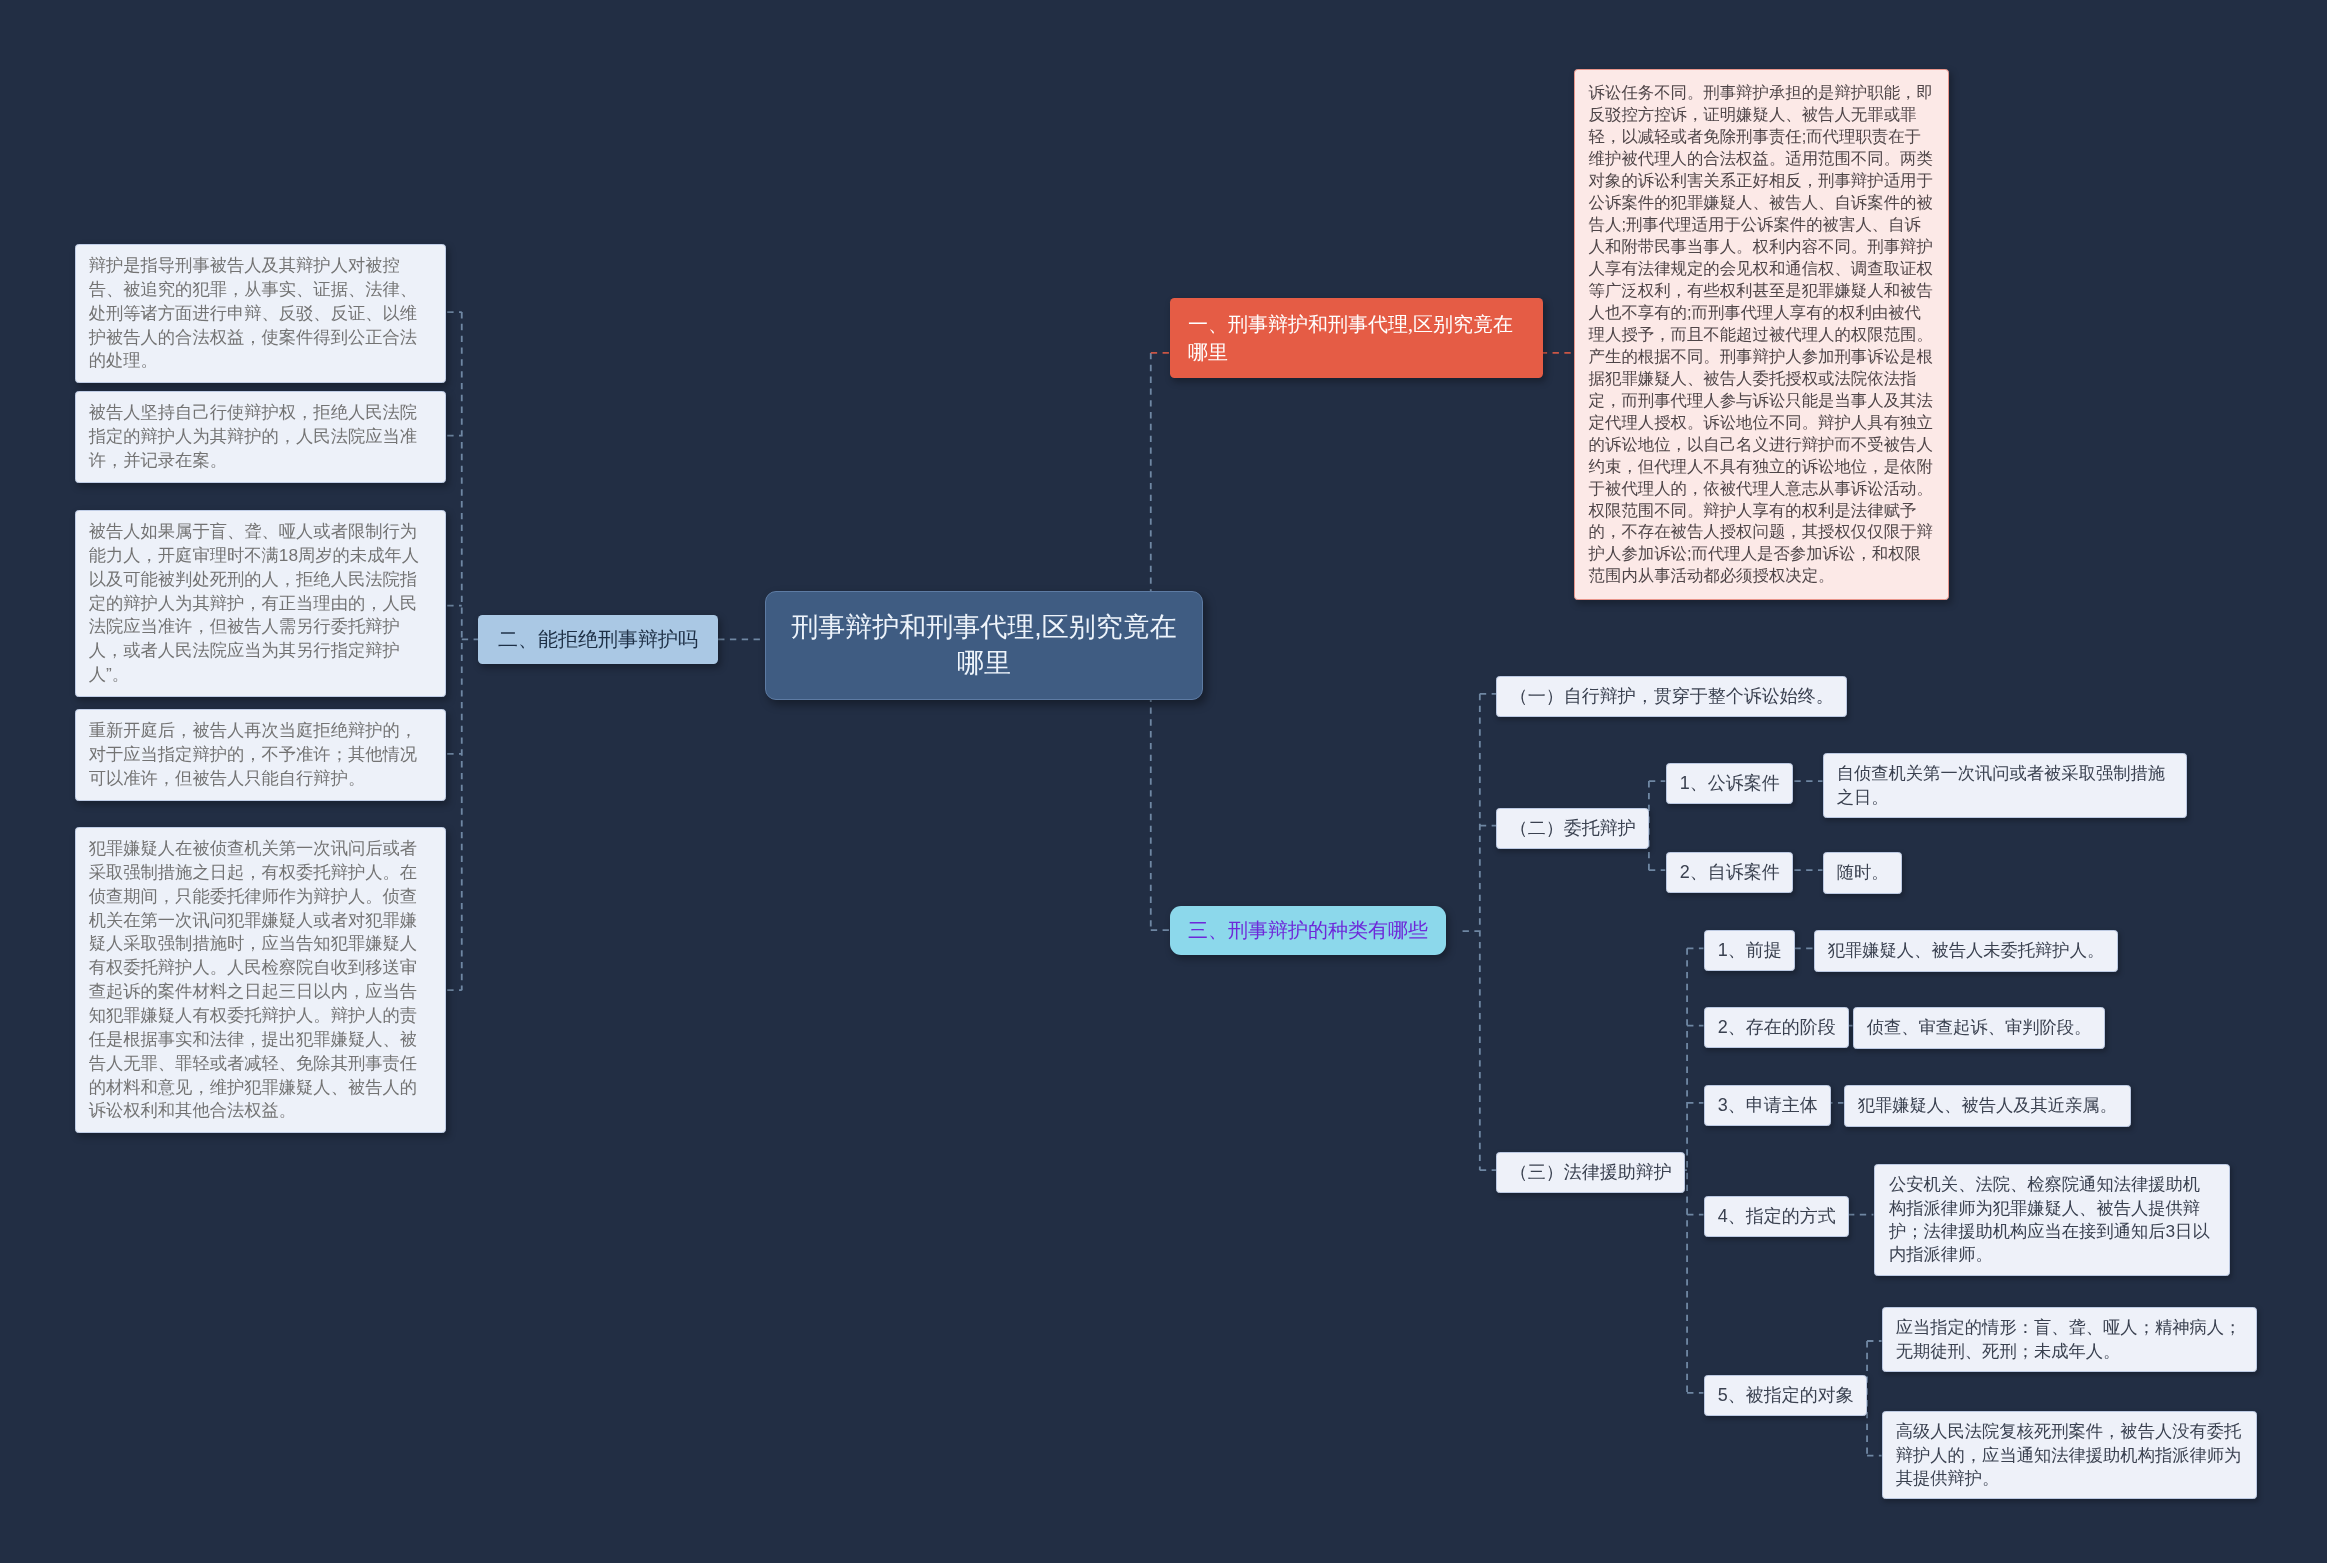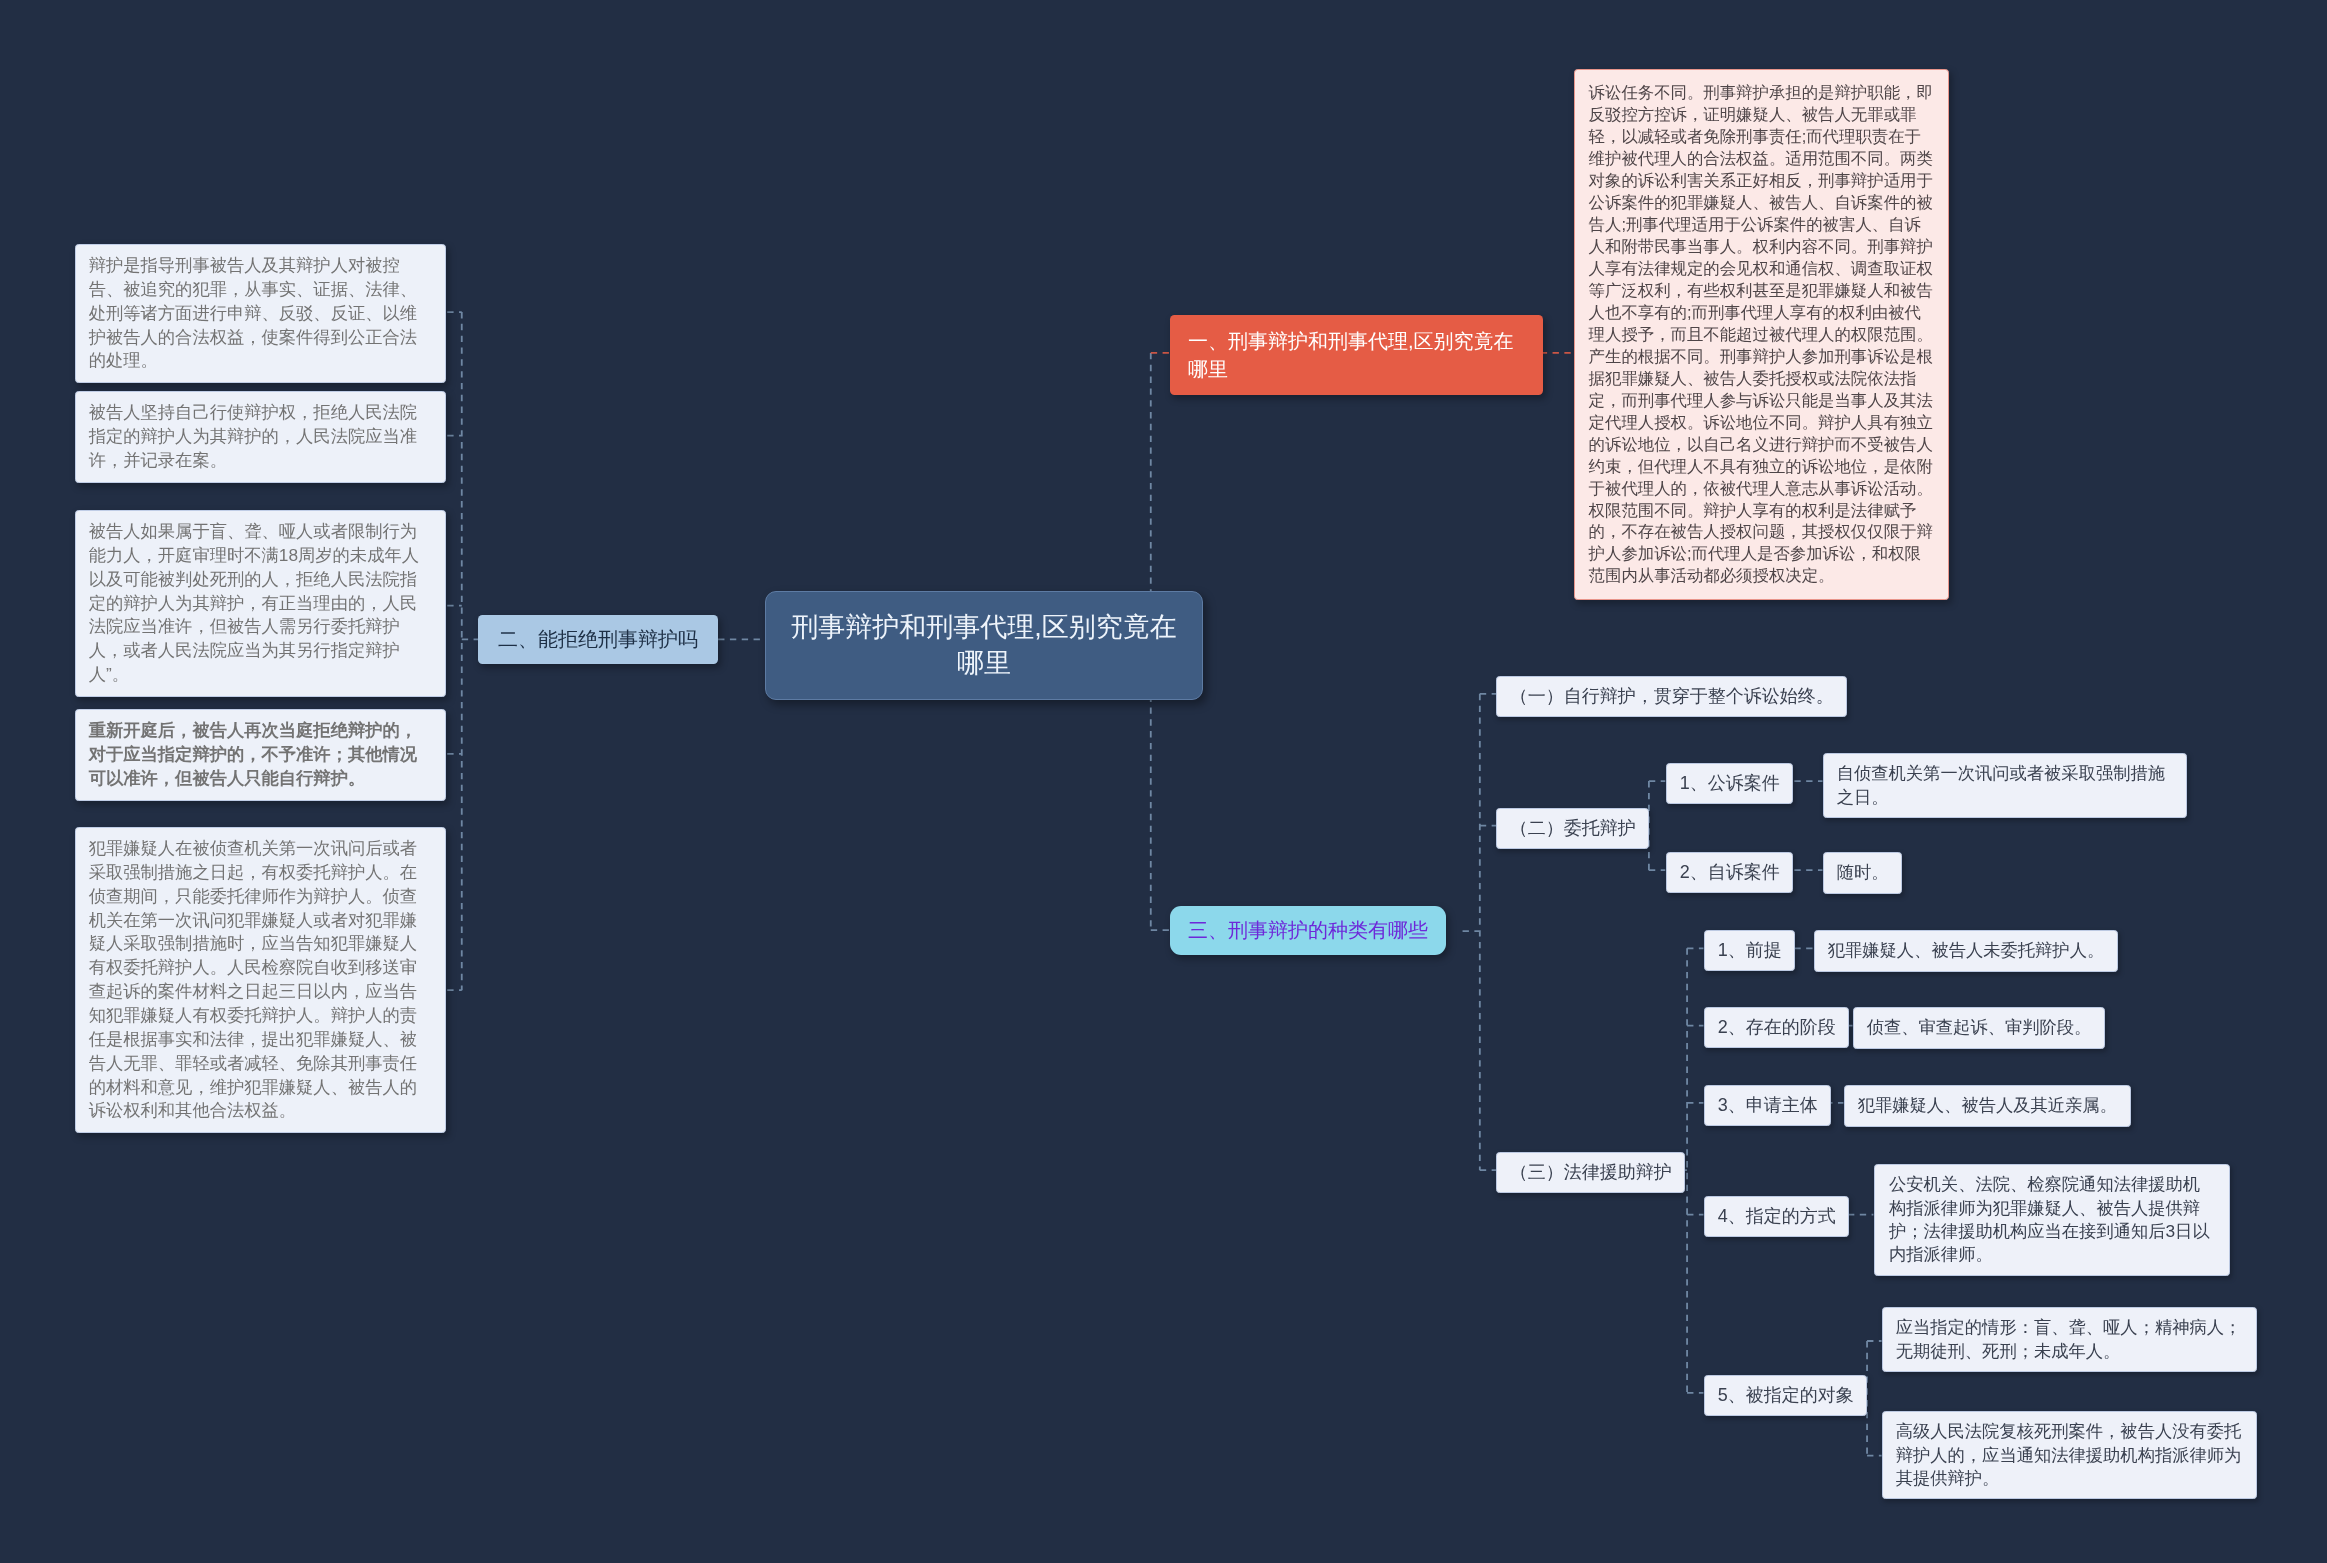--- a/index.html
+++ b/index.html
@@ -121,28 +121,28 @@
 <div id="canvas">
 
   <svg id="connectors" viewBox="0 0 2560 1720" xmlns="http://www.w3.org/2000/svg">
     <path fill="none" stroke="#7d96b4" stroke-width="2" stroke-dasharray="7 6" opacity="0.85" d="M492 343H508 M492 479H508 M492 666H508 M492 829H508 M492 1089H508 M508 343V1089 M508 703H526 M790 703H841 M1241 710H1266 M1266 388V1023 M1266 1023H1287 M1609 1024H1628 M1628 763V1287 M1628 763H1646 M1628 908H1646 M1628 1287H1646 M1796 909H1814 M1814 859V957 M1814 859H1832 M1814 957H1832 M1974 859H2005 M1974 957H2005 M1838 1287H1856 M1856 1043V1532 M1856 1043H1874 M1856 1128H1874 M1856 1213H1874 M1856 1336H1874 M1856 1532H1874 M1974 1043H1995 M2018 1128H2038 M1996 1213H2028 M2020 1336H2061 M2038 1532H2054 M2054 1475V1601 M2054 1475H2070 M2054 1601H2070"></path>
     <path fill="none" stroke="#dd5b46" stroke-width="2" stroke-dasharray="7 6" opacity="0.9" d="M1266 388H1287 M1695 388H1731"></path>
   </svg>
 
   <div class="node note" style="top:244px;">辩护是指导刑事被告人及其辩护人对被控告、被追究的犯罪，从事实、证据、法律、处刑等诸方面进行申辩、反驳、反证、以维护被告人的合法权益，使案件得到公正合法的处理。</div>
   <div class="node note" style="top:391px;">被告人坚持自己行使辩护权，拒绝人民法院指定的辩护人为其辩护的，人民法院应当准许，并记录在案。</div>
   <div class="node note" style="top:498px;margin-top:12px;">被告人如果属于盲、聋、哑人或者限制行为能力人，开庭审理时不满18周岁的未成年人以及可能被判处死刑的人，拒绝人民法院指定的辩护人为其辩护，有正当理由的，人民法院应当准许，但被告人需另行委托辩护人，或者人民法院应当为其另行指定辩护人”。</div>
-  <div class="node note" style="top:709px;font-weight:bold;">重新开庭后，被告人再次当庭拒绝辩护的，对于应当指定辩护的，不予准许；其他情况可以准许，但被告人只能自行辩护。</div>
+  <div class="node note" style="top:709px;">重新开庭后，被告人再次当庭拒绝辩护的，对于应当指定辩护的，不予准许；其他情况可以准许，但被告人只能自行辩护。</div>
   <div class="node note" style="top:827px;">犯罪嫌疑人在被侦查机关第一次讯问后或者采取强制措施之日起，有权委托辩护人。在侦查期间，只能委托律师作为辩护人。侦查机关在第一次讯问犯罪嫌疑人或者对犯罪嫌疑人采取强制措施时，应当告知犯罪嫌疑人有权委托辩护人。人民检察院自收到移送审查起诉的案件材料之日起三日以内，应当告知犯罪嫌疑人有权委托辩护人。辩护人的责任是根据事实和法律，提出犯罪嫌疑人、被告人无罪、罪轻或者减轻、免除其刑事责任的材料和意见，维护犯罪嫌疑人、被告人的诉讼权利和其他合法权益。</div>
 
   <div class="node branch-two" style="left:478px; top:615px;">二、能拒绝刑事辩护吗</div>
 
   <div class="node root" style="left:765px; top:591px;">刑事辩护和刑事代理,区别究竟在哪里</div>
 
-  <div class="node branch-one" style="left:1170px; top:315px;">一、刑事辩护和刑事代理,区别究竟在哪里</div>
+  <div class="node branch-one" style="left:1170px; top:298px;font-family:Liberation Serif, serif;">一、刑事辩护和刑事代理,区别究竟在哪里</div>
   <div class="node branch-one-detail" style="left:1574px; top:69px;">诉讼任务不同。刑事辩护承担的是辩护职能，即反驳控方控诉，证明嫌疑人、被告人无罪或罪轻，以减轻或者免除刑事责任;而代理职责在于维护被代理人的合法权益。适用范围不同。两类对象的诉讼利害关系正好相反，刑事辩护适用于公诉案件的犯罪嫌疑人、被告人、自诉案件的被告人;刑事代理适用于公诉案件的被害人、自诉人和附带民事当事人。权利内容不同。刑事辩护人享有法律规定的会见权和通信权、调查取证权等广泛权利，有些权利甚至是犯罪嫌疑人和被告人也不享有的;而刑事代理人享有的权利由被代理人授予，而且不能超过被代理人的权限范围。产生的根据不同。刑事辩护人参加刑事诉讼是根据犯罪嫌疑人、被告人委托授权或法院依法指定，而刑事代理人参与诉讼只能是当事人及其法定代理人授权。诉讼地位不同。辩护人具有独立的诉讼地位，以自己名义进行辩护而不受被告人约束，但代理人不具有独立的诉讼地位，是依附于被代理人的，依被代理人意志从事诉讼活动。权限范围不同。辩护人享有的权利是法律赋予的，不存在被告人授权问题，其授权仅仅限于辩护人参加诉讼;而代理人是否参加诉讼，和权限范围内从事活动都必须授权决定。</div>
 
   <div class="node branch-three" style="left:1170px; top:906px;">三、刑事辩护的种类有哪些</div>
 
   <div class="node twig" style="left:1496px; top:676px;">（一）自行辩护，贯穿于整个诉讼始终。</div>
 
   <div class="node twig" style="left:1496px; top:808px;">（二）委托辩护</div>
   <div class="node twig" style="left:1666px; top:763px;">1、公诉案件</div>
   <div class="node leaf" style="left:1823px; top:753px; width:364px;">自侦查机关第一次讯问或者被采取强制措施之日。</div>
   <div class="node twig" style="left:1666px; top:852px;">2、自诉案件</div>

